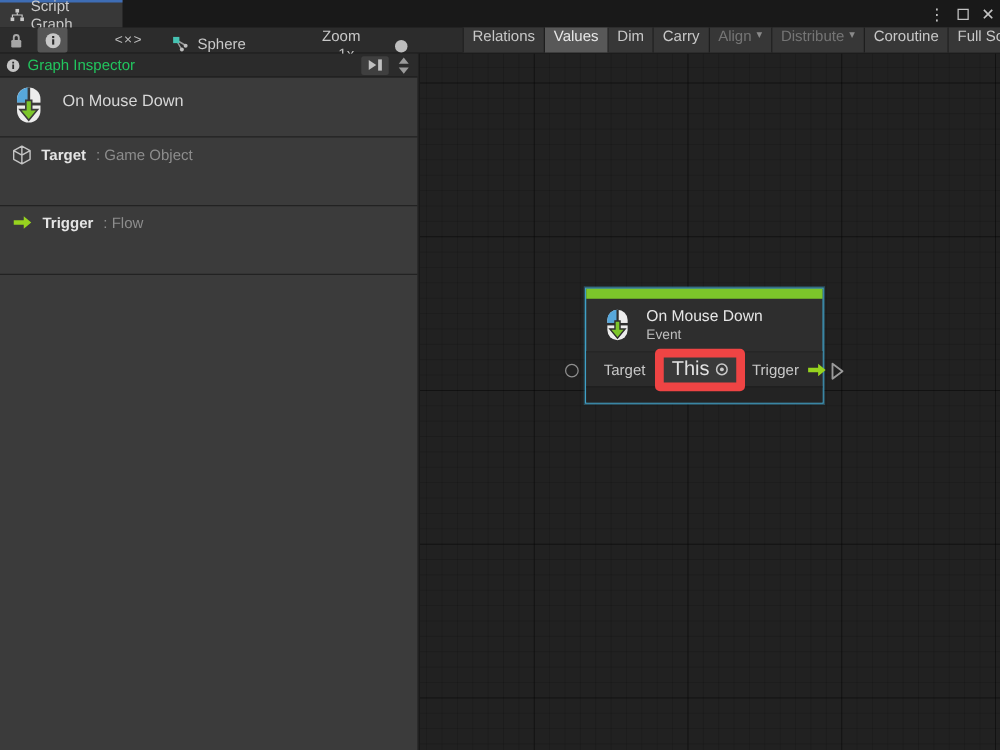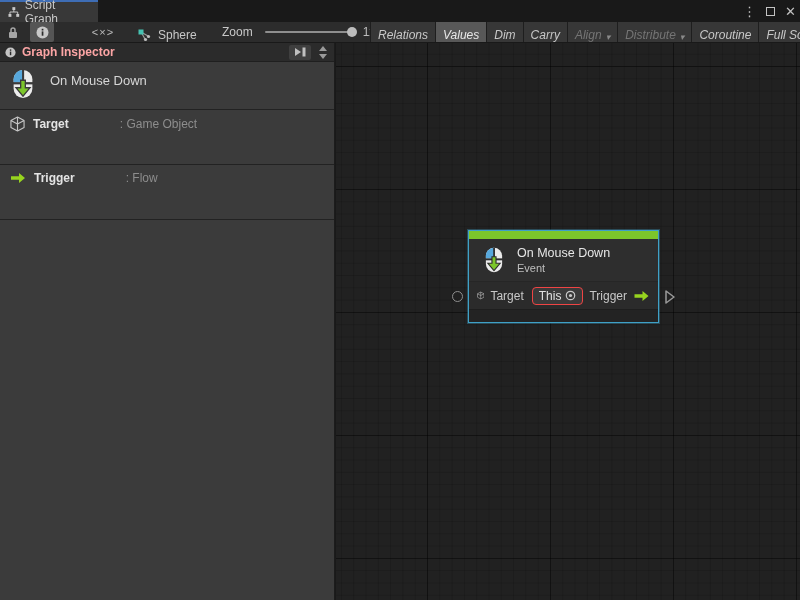--- a/index.html
+++ b/index.html
@@ -20,55 +20,55 @@
   
   .toolbar { position:absolute; left:0; top:22px; width:800px; height:21px; background:#2C2C2C;
              border-bottom:1px solid #191919; display:flex; align-items:stretch; color:#C8C8C8; font-size:12px; }
   .tb-left { position:absolute; left:0; top:0; height:20px; display:flex; align-items:center; }
   .tb-icon { display:flex; align-items:center; justify-content:center; height:20px; }
   .lock-wrap { width:26px; }
   .info-btn { width:24px; height:20px; background:#555555; border-radius:2px; margin:0 4px;
               display:flex; align-items:center; justify-content:center; }
   .code-glyph { width:46px; text-align:center; color:#BDBDBD; font-size:11px; letter-spacing:1px; margin-left:22px; }
   .tb-graphref { position:absolute; left:138px; top:0; height:20px; display:flex; align-items:flex-end; gap:6px; }
-  .tb-zoom { position:absolute; left:222px; top:0; height:20px; display:flex; align-items:center; }
+  .tb-zoom { position:absolute; left:222px; top:0; height:20px; display:flex; align-items:center;flex-direction:column; }
   .zoom-track { position:relative; width:90px; height:2px; background:#8F8F8F; margin-left:12px; border-radius:1px; }
   .zoom-handle { position:absolute; right:-2px; top:-4px; width:10px; height:10px; border-radius:50%; background:#BDBDBD; }
   .zoom-val { margin-left:8px; color:#BDBDBD; }
   .tb-buttons { position:absolute; left:370px; top:0; height:20px; display:flex; }
-  .tb-btn { height:20px; display:flex; align-items:flex-end; gap:4px; padding:0 7px; background:#373737;
-            border-right:1px solid #1E1E1E; color:#C8C8C8; white-space:nowrap;font-style:italic; }
+  .tb-btn { height:20px; display:flex; align-items:flex-start; gap:4px; padding:0 7px; background:#373737;
+            border-right:1px solid #1E1E1E; color:#C8C8C8; white-space:nowrap; }
   .tb-btn:first-child { border-left:1px solid #1E1E1E; }
   .tb-btn.active { background:#585858; color:#E8E8E8; }
   .tb-btn.disabled { color:#757575; }
   .dd-arrow { font-size:9px; color:#8A8A8A; }
 
   
   .inspector { position:absolute; left:0; top:43px; width:335px; height:557px; background:#3B3B3B;
                border-right:1px solid #1C1C1C; color:#CDCDCD; font-size:12px; }
   .insp-header { height:19px; background:#2B2B2B; border-bottom:1px solid #1F1F1F;
                  display:flex; align-items:center; padding:0 5px; gap:6px; }
-  .insp-header-title { flex:1; color:#fca5a5;font-weight:bold; }
+  .insp-header-title { flex:1; color:#22c55e; }
   .dock-btn { width:22px; height:15px; background:#3F3F3F; border-radius:2px;
               display:flex; align-items:center; justify-content:center; }
   .spinner { display:flex; flex-direction:column; gap:3px; align-items:center; width:12px; }
   .spin-up { width:0; height:0; border-left:4px solid transparent; border-right:4px solid transparent; border-bottom:5px solid #9A9A9A; }
   .spin-down { width:0; height:0; border-left:4px solid transparent; border-right:4px solid transparent; border-top:5px solid #9A9A9A; }
 
   .sect { border-bottom:1px solid #222222; }
   .unit-sect { height:48px; display:flex; align-items:flex-start; padding:6px 8px; gap:12px; }
   .unit-title { color:#D6D6D6; font-size:13px; margin-top:5px; }
   .coroutine-sect { height:35px; display:flex; align-items:center; padding:0 10px; }
   .coroutine-label { width:118px; }
   .checkbox { width:15px; height:15px; background:#2A2A2A; border:1px solid #191919; border-radius:2px; }
   .io-sect { height:55px; padding:6px 10px 0 10px; }
   .io-title { color:#CFCFCF; margin-bottom:9px; }
   .io-row { display:flex; align-items:center; gap:8px; padding-left:0; }
   .io-name { color:#E4E4E4; font-weight:bold; }
-  .io-type { color:#8D8D8D;margin-left:43px; }
+  .io-type { color:#8D8D8D; }
 
   
   .canvas { position:absolute; left:336px; top:43px; width:464px; height:557px; background-color:#212121;
     background-image:
       linear-gradient(rgba(0,0,0,0.38) 1px, transparent 1px),
       linear-gradient(90deg, rgba(0,0,0,0.38) 1px, transparent 1px),
       linear-gradient(rgba(0,0,0,0.14) 1px, transparent 1px),
       linear-gradient(90deg, rgba(0,0,0,0.14) 1px, transparent 1px);
     background-size:123px 123px, 123px 123px, 12.3px 12.3px, 12.3px 12.3px;
     background-position:0 23px, 91px 0, 0 23px, 91px 0; }
@@ -77,22 +77,22 @@
           border:1px solid #3FA0C6; box-shadow:0 0 0 1px rgba(63,160,198,0.35); }
   .node-colorbar { height:8px; background:#7CC62A; }
   .node-header { height:42px; display:flex; align-items:center; gap:10px; padding:0 12px; }
   .node-titles { display:flex; flex-direction:column; gap:2px; }
   .node-title { color:#E6E6E6; font-size:12.5px; }
   .node-subtitle { color:#BFBFBF; font-size:11px; }
   .node-body { height:28px; display:flex; align-items:center; padding:0 8px; gap:6px;
                border-top:1px solid #262626; background:#2B2B2B; }
   .node-footer { height:13px; background:#232323; border-top:1px solid #1E1E1E; }
   .port-label { color:#C8C8C8; font-size:12px; }
-  .this-chip { display:flex; align-items:center; gap:4px; background:#3A3A3A; border:1px solid #ef4444;
-               border-radius:4px; padding:1px 6px; color:#E2E2E2; font-size:12px; margin-left:2px; }
+  .this-chip { display:flex; align-items:center; gap:4px; background:#3A3A3A; border:7px solid #ef4444;
+               border-radius:4px; padding:1px 6px; color:#E2E2E2; font-size:16px; margin-left:2px; }
   .trigger-group { margin-left:auto; display:flex; align-items:center; gap:6px; }
 
   .port-circle { position:absolute; left:116px; top:248px; width:11px; height:11px; border:1.5px solid #8F8F8F;
                  border-radius:50%; }
   .port-triangle { position:absolute; left:328px; top:246px; }
 </style>
 </head>
 <body>
 
 <div id="app">

